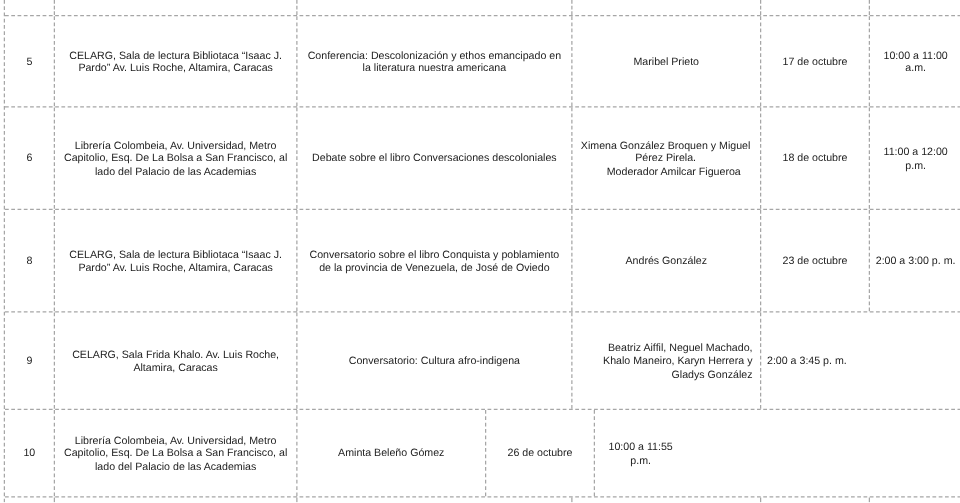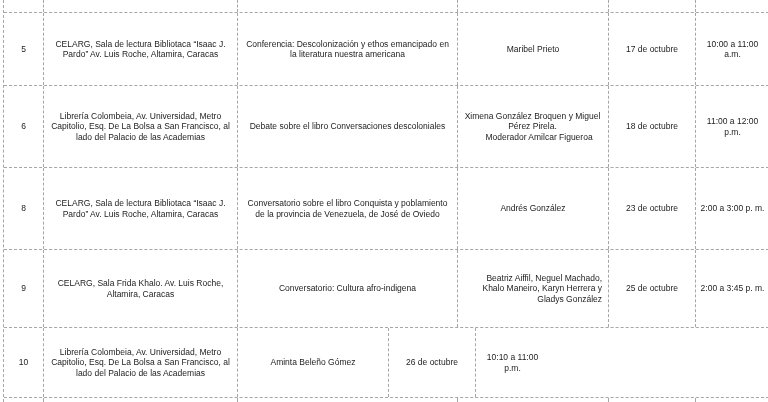--- a/index.html
+++ b/index.html
@@ -125,23 +125,20 @@
         <div class="t"><b>CELARG</b><span>, Sala Frida Khalo. Av. Luis Roche, Altamira, Caracas</span></div>
       </div>
       <div class="c evt">
         <div class="t"><span></span><b>Conversatorio: Cultura afro-indigena</b><span></span></div>
       </div>
       <div class="c spk">
         <div class="t">
           <div>Beatriz Aiffil, Neguel Machado, Khalo Maneiro, Karyn Herrera y Gladys González</div>
         </div>
       </div>
-      <div class="c date">
-        <span>25 de octubre</span>
-      </div>
       <div class="c time">
         <span>2:00 a 3:45 p. m.</span>
       </div>
     </div>
 
     <div class="row h-r10">
       <div class="c num">
         <span>10</span>
       </div>
       <div class="c loc">
@@ -149,21 +146,21 @@
       </div>
       <div class="c spk">
         <div class="t">
           <div>Aminta Beleño Gómez</div>
         </div>
       </div>
       <div class="c date">
         <span>26 de octubre</span>
       </div>
       <div class="c time">
-        <span>10:10 a 11:00 p.m.</span>
+        <span>10:00 a 11:55 p.m.</span>
       </div>
     </div>
 
     <div class="row h-bot partial-bottom">
       <div class="c num"></div>
       <div class="c loc"></div>
       <div class="c evt"></div>
       <div class="c spk"></div>
       <div class="c date"></div>
       <div class="c time"></div>

